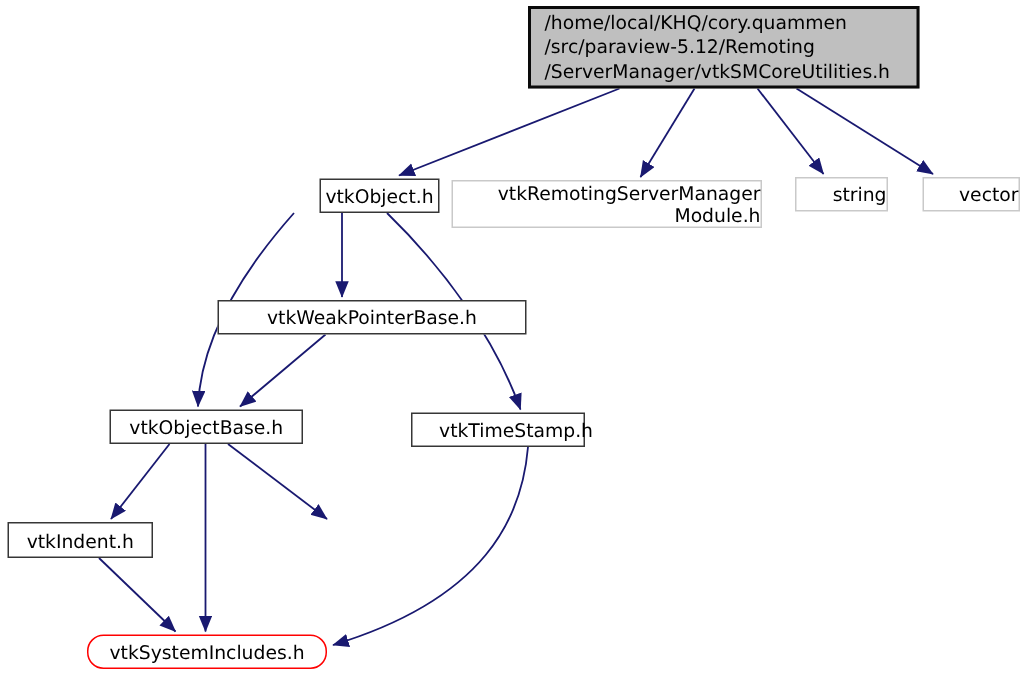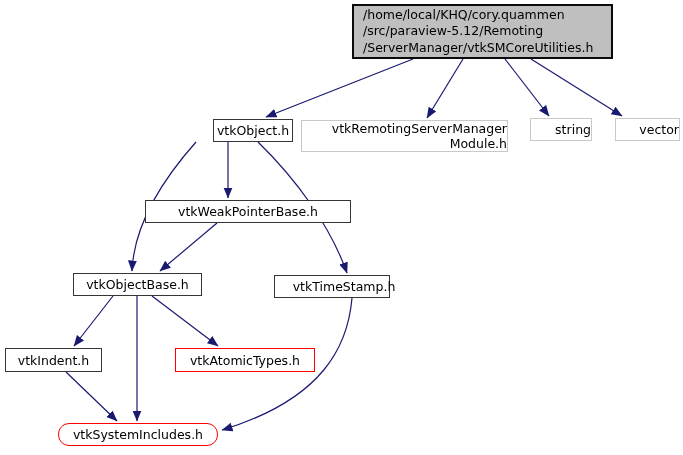--- a/index.html
+++ b/index.html
@@ -87,19 +87,16 @@
     </div>
     <div class="node default" data-interactable="true" style="left: 73px; top: 273px; width: 129px; height: 23px;">
       <div class="line" data-interactable="false">vtkObjectBase.h</div>
     </div>
     <div class="node default" data-interactable="true" style="left: 274px; top: 275px; width: 116px; height: 23px; padding-left: 24px;">
       <div class="line" data-interactable="false">vtkTimeStamp.h</div>
     </div>
     <div class="node default" data-interactable="true" style="left: 5px; top: 348px; width: 97px; height: 24px;">
       <div class="line" data-interactable="false">vtkIndent.h</div>
     </div>
-    <div class="node truncated" data-interactable="true" style="left: 175px; top: 348px; width: 140px; height: 24px;">
-      <div class="line" data-interactable="false">vtkAtomicTypes.h</div>
-    </div>
     <div class="node truncated" data-interactable="true" style="left: 58px; top: 423px; width: 160px; height: 23px; border-radius: 11px;">
       <div class="line" data-interactable="false">vtkSystemIncludes.h</div>
     </div>
   </div>
 
 </body></html>

